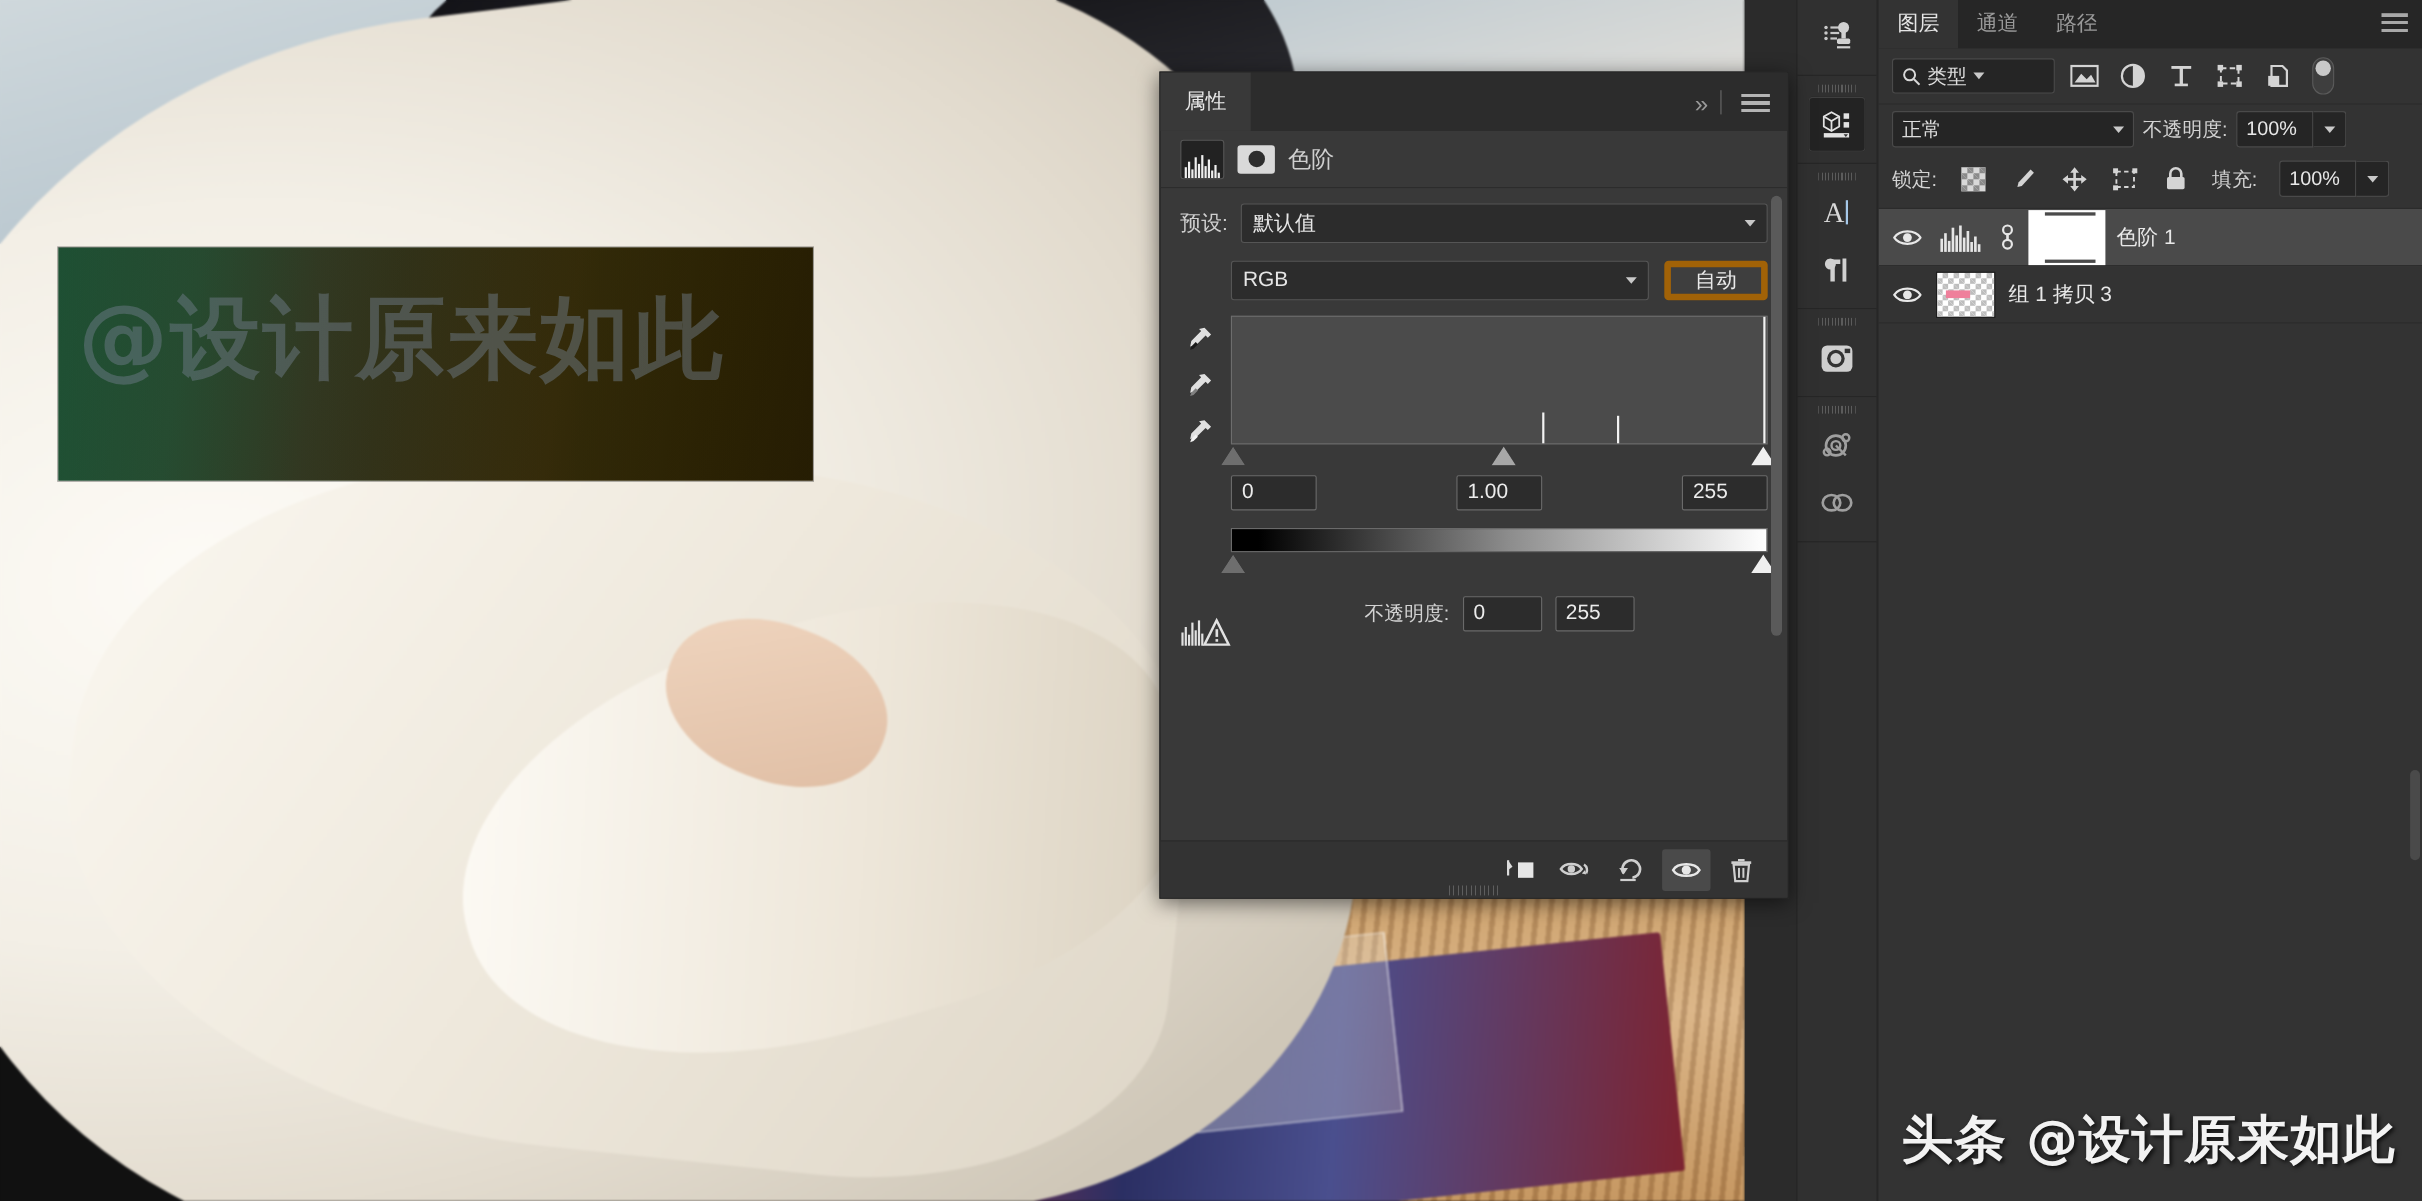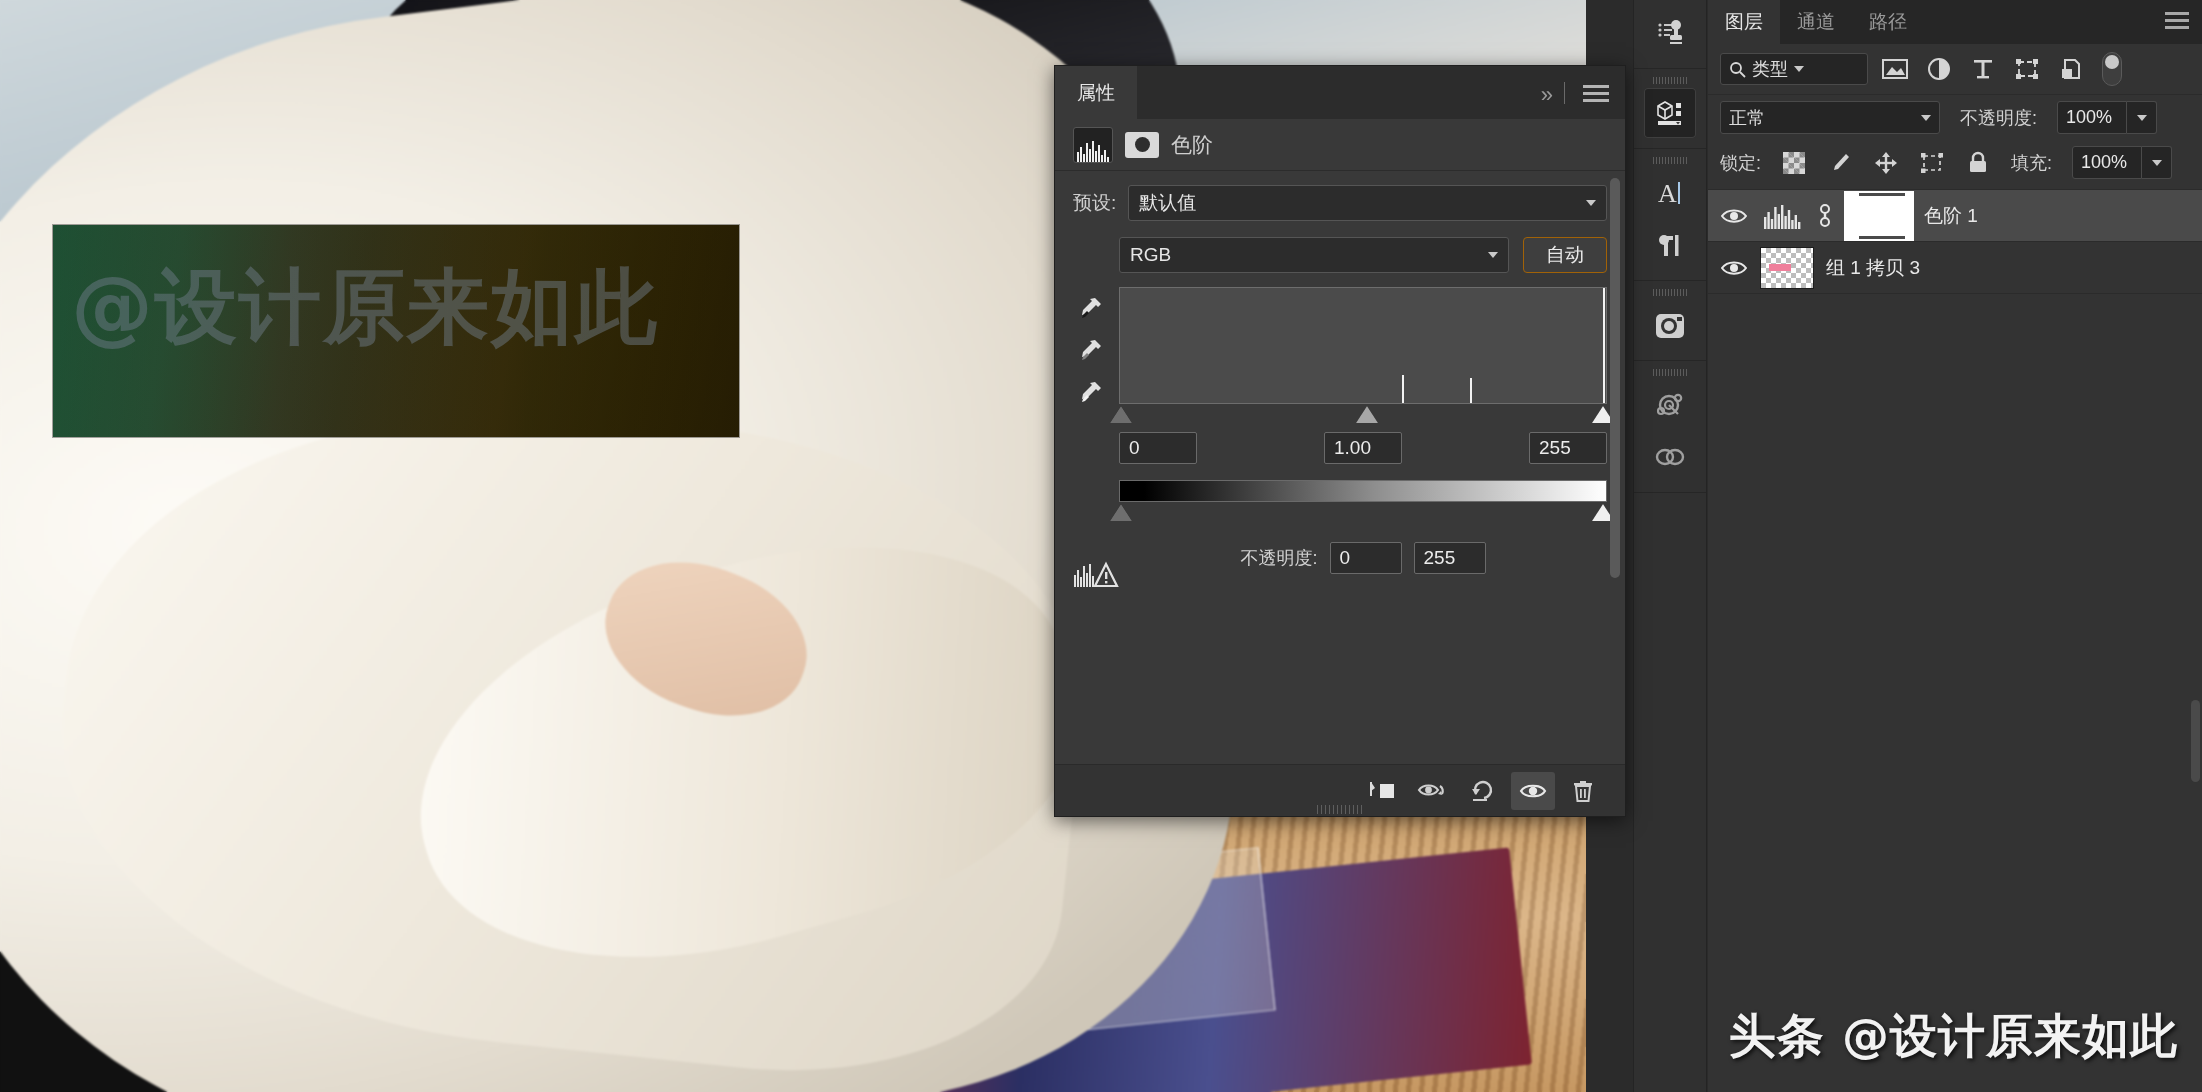--- a/index.html
+++ b/index.html
@@ -86,21 +86,21 @@
   .lp-filter { display:flex; align-items:center; gap:6px; background:#252525; border:1px solid #4a4a4a;
     border-radius:3px; height:32px; padding:0 8px; min-width:148px; }
   .lp-filter .ftxt { font-size:18px; color:#ddd; }
   .chev { width:0; height:0; border-left:5px solid transparent; border-right:5px solid transparent;
     border-top:6px solid #c9c9c9; }
   .fico { width:34px; height:30px; display:flex; align-items:center; justify-content:center; }
   .toggle-pill { width:20px; height:34px; border-radius:10px; background:#3e3e3e;
     border:1px solid #5a5a5a; position:relative; margin-left:4px; }
   .toggle-pill::after { content:""; position:absolute; left:2px; top:2px; width:14px; height:14px;
     border-radius:50%; background:#c9c9c9; }
-  .lp-blend { display:flex; align-items:center; gap:20px; padding:6px 12px; }
+  .lp-blend { display:flex; align-items:center; gap:8px; padding:6px 12px; }
   .sel-box { background:#252525; border:1px solid #4a4a4a; border-radius:3px; height:33px;
     display:flex; align-items:center; justify-content:space-between; padding:0 8px; color:#ddd; font-size:18px; }
   .lbl { font-size:18px; color:#d2d2d2; white-space:nowrap; }
   .num-box { background:#252525; border:1px solid #4a4a4a; border-radius:3px 0 0 3px; height:33px;
     display:flex; align-items:center; padding:0 8px; color:#e8e8e8; font-size:18px; min-width:70px; }
   .num-chev { background:#252525; border:1px solid #4a4a4a; border-left:none; border-radius:0 3px 3px 0;
     height:33px; width:30px; display:flex; align-items:center; justify-content:center; }
   .lp-lock { display:flex; align-items:center; gap:20px; padding:6px 12px 10px; border-bottom:1px solid #2b2b2b; }
   .lock-ico { width:26px; height:26px; display:flex; align-items:center; justify-content:center; }
   .checker { width:22px; height:22px;
@@ -162,21 +162,21 @@
     display:flex; align-items:center; justify-content:center; }
   .pr-mask-ico i { width:15px; height:15px; border-radius:50%; background:#2e2e2e; display:block; }
   .pr-title { font-size:21px; color:#cfcfcf; }
 
   .pr-body { padding:14px 18px 0; position:relative; }
   .pr-preset { display:flex; align-items:center; gap:12px; margin-bottom:16px;text-align:right; }
   .pr-preset .lbl2 { font-size:19px; color:#cfcfcf; }
   .dd { background:#2c2c2c; border:1px solid #555; border-radius:3px; height:36px;
     display:flex; align-items:center; justify-content:space-between; padding:0 10px; color:#e6e6e6; font-size:19px; }
   .pr-chan { display:flex; align-items:center; gap:14px; margin-bottom:14px; padding-left:46px;justify-content:center; }
-  .btn { background:#3e3e3e; border:1px solid #a16207; border-radius:4px; height:36px; padding:0 22px;
+  .btn { background:#3e3e3e; border:6px solid #a16207; border-radius:4px; height:36px; padding:0 22px;
     display:flex; align-items:center; justify-content:center; color:#eaeaea; font-size:19px; }
 
   .lv-area { display:flex; gap:10px; }
   .lv-droppers { width:36px; padding-top:8px; display:flex; flex-direction:column; align-items:center; gap:16px; }
   .lv-main { flex:1; }
   .hist { height:117px; background:#4b4b4b; border:1px solid #6d6d6d; position:relative; }
   .hist .spike { position:absolute; bottom:0; width:2px; background:#f2f2f2; }
   .lv-slider { position:relative; height:26px; }
   .tri { position:absolute; top:2px; width:0; height:0; border-left:11px solid transparent;
     border-right:11px solid transparent; border-bottom:17px solid #777;

